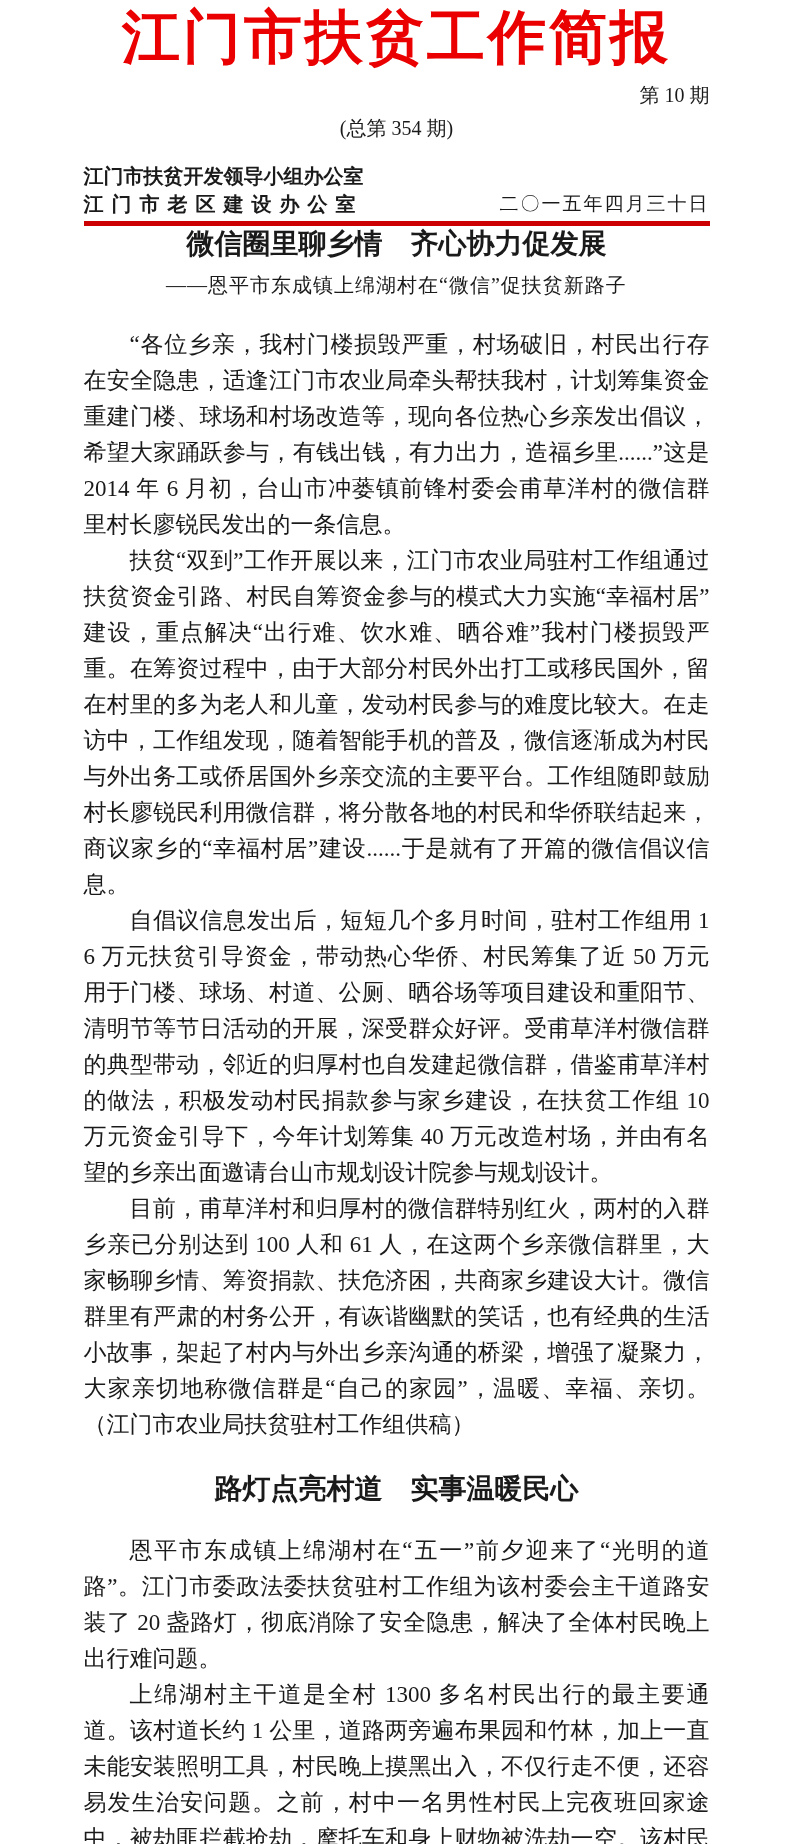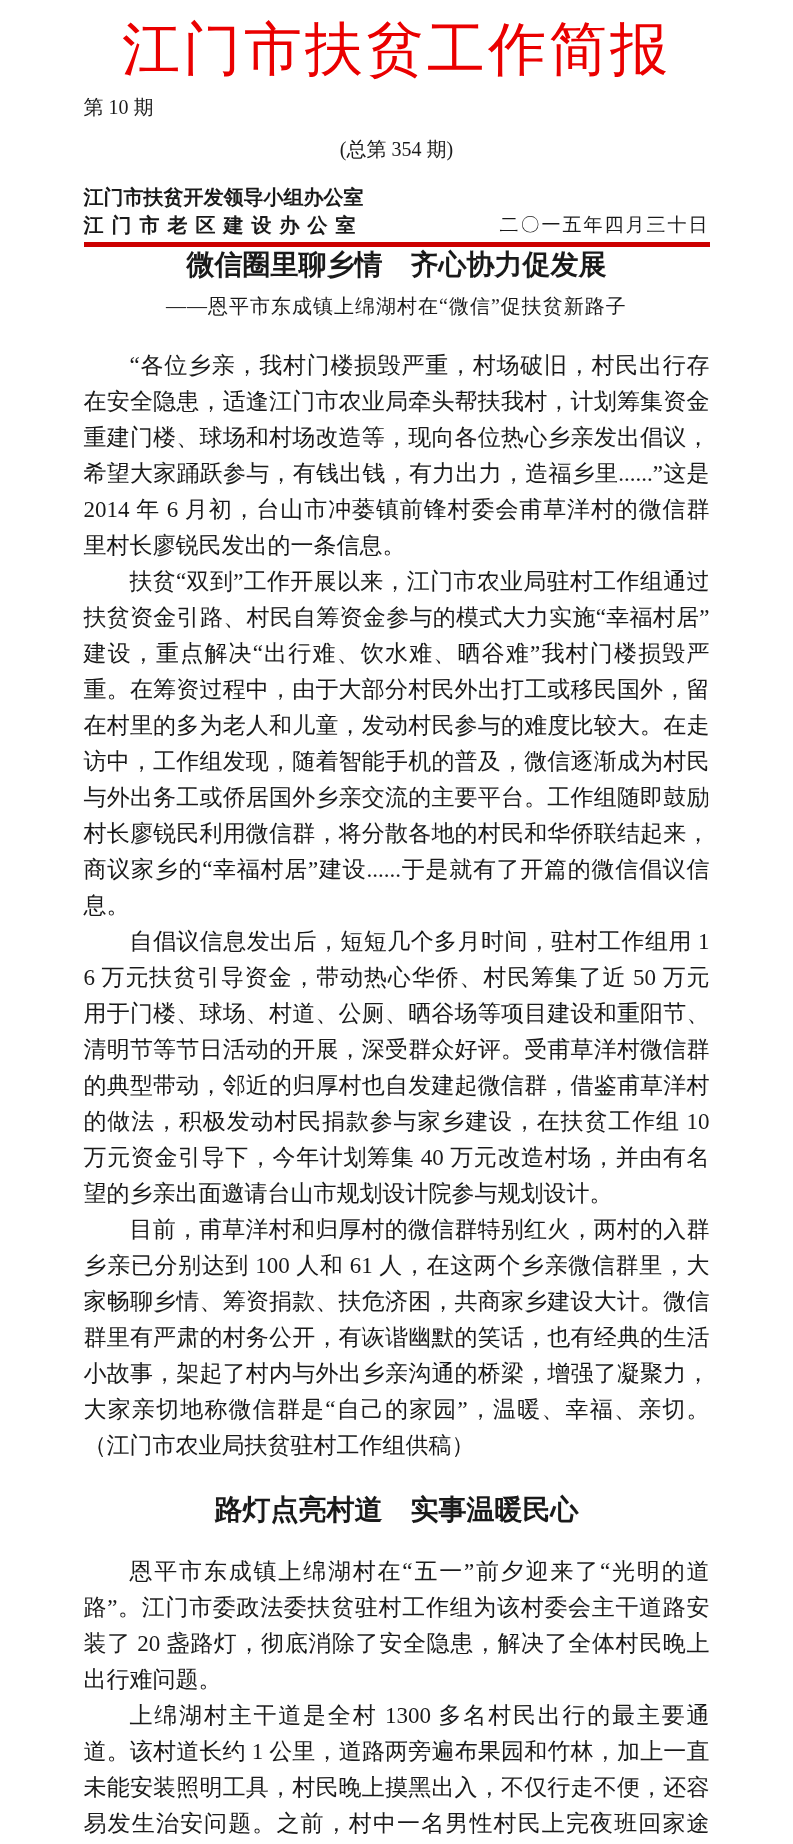--- a/index.html
+++ b/index.html
@@ -14,37 +14,36 @@
     color: #1a1a1a;
   }
   .content {
     width: 626px;
     margin: 0 auto;
   }
 
   
   .masthead-title {
     margin: 0;
-    padding-top: 12px;
     text-align: center;
     font-size: 58px;
     line-height: 1.32;
-    font-weight: normal;
+    font-weight: bold;
     letter-spacing: 3px;
     color: #ea0000;
     white-space: nowrap;
   }
   .issue-no {
     margin-top: 6px;
-    text-align: left;
+    text-align: right;
     font-size: 20px;
     line-height: 1.2;
   }
   .issue-total {
-    margin-top: 18px;
+    margin-top: 9px;
     text-align: center;
     font-size: 20px;
     line-height: 1.2;
   }
   .org-row {
     margin-top: 22px;
     display: flex;
     justify-content: space-between;
     align-items: flex-end;
   }

